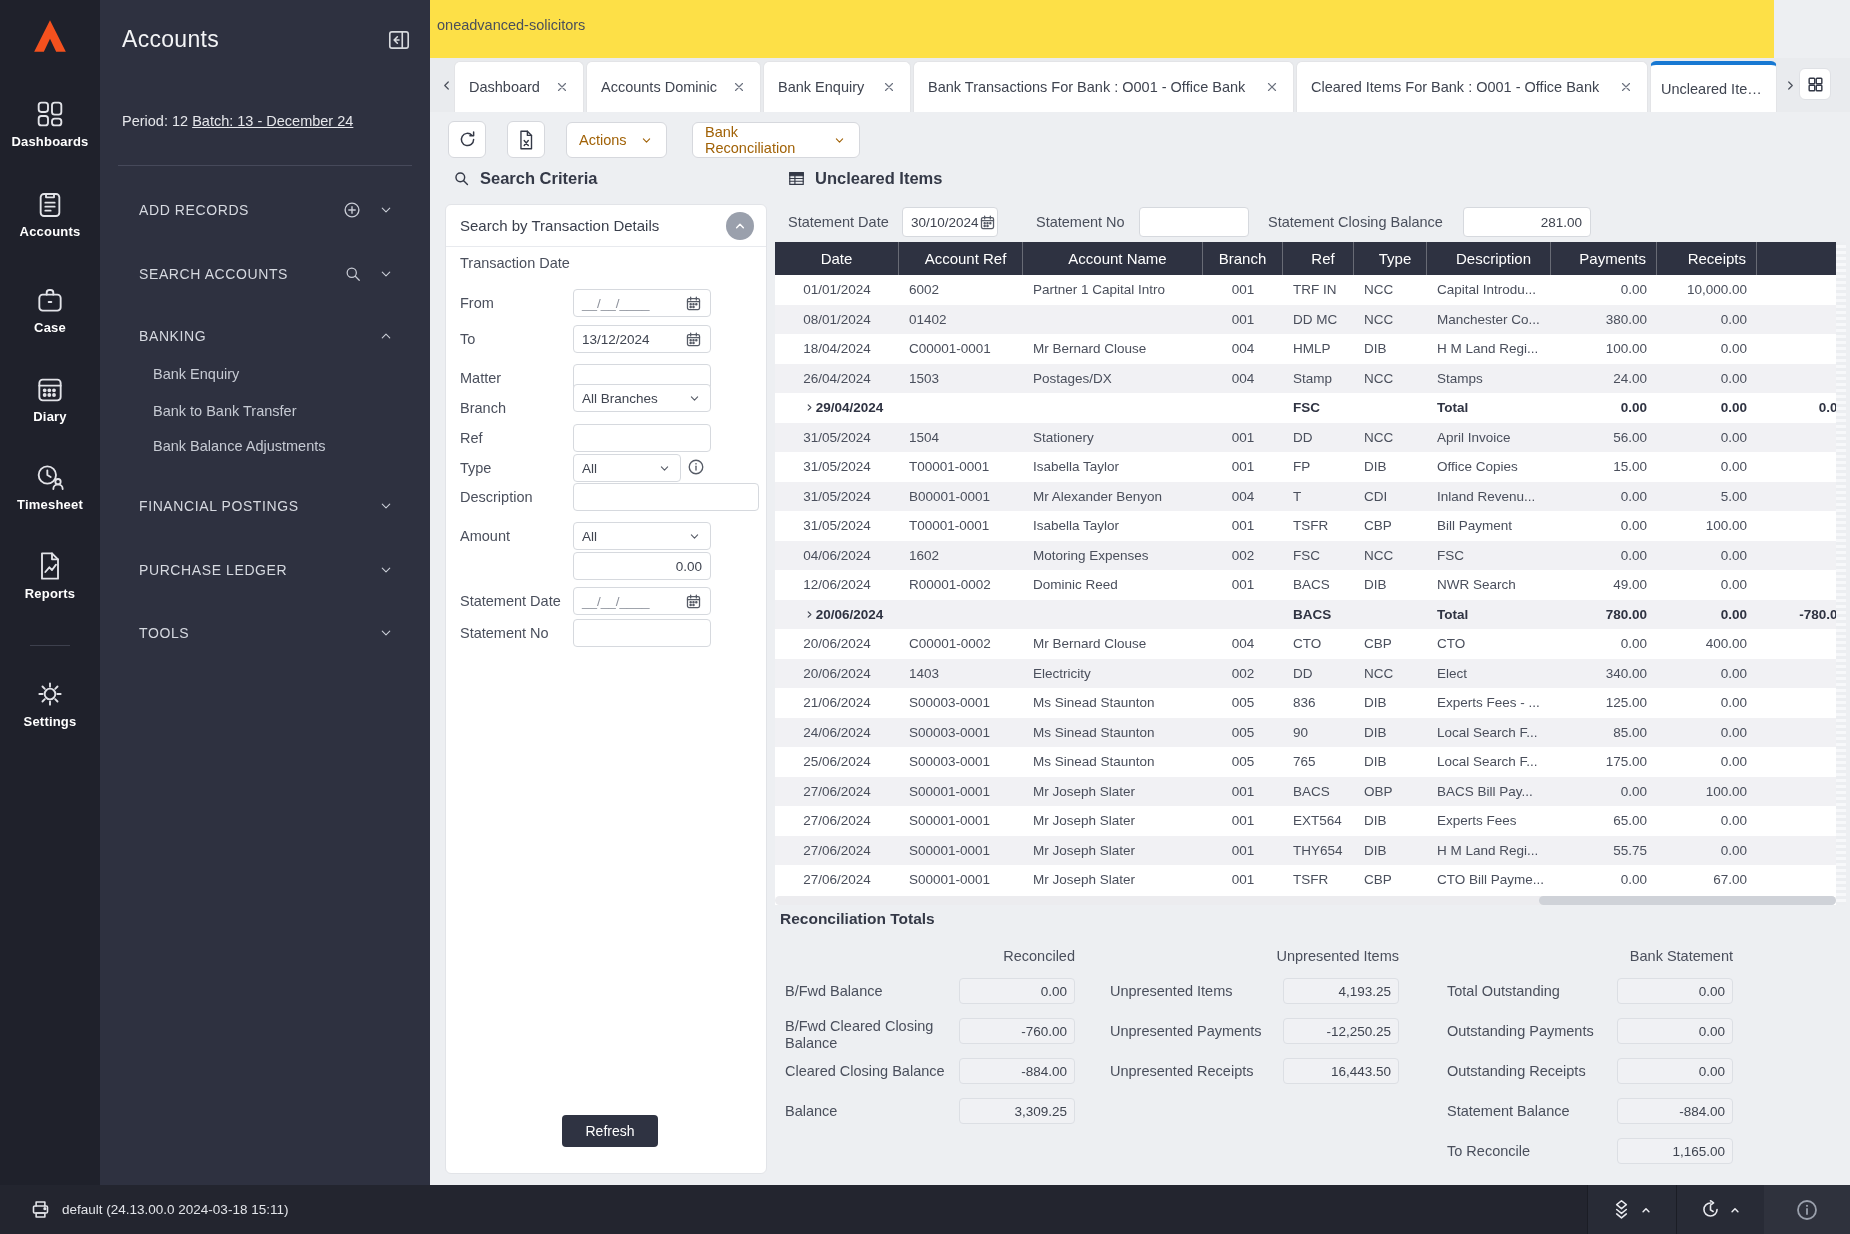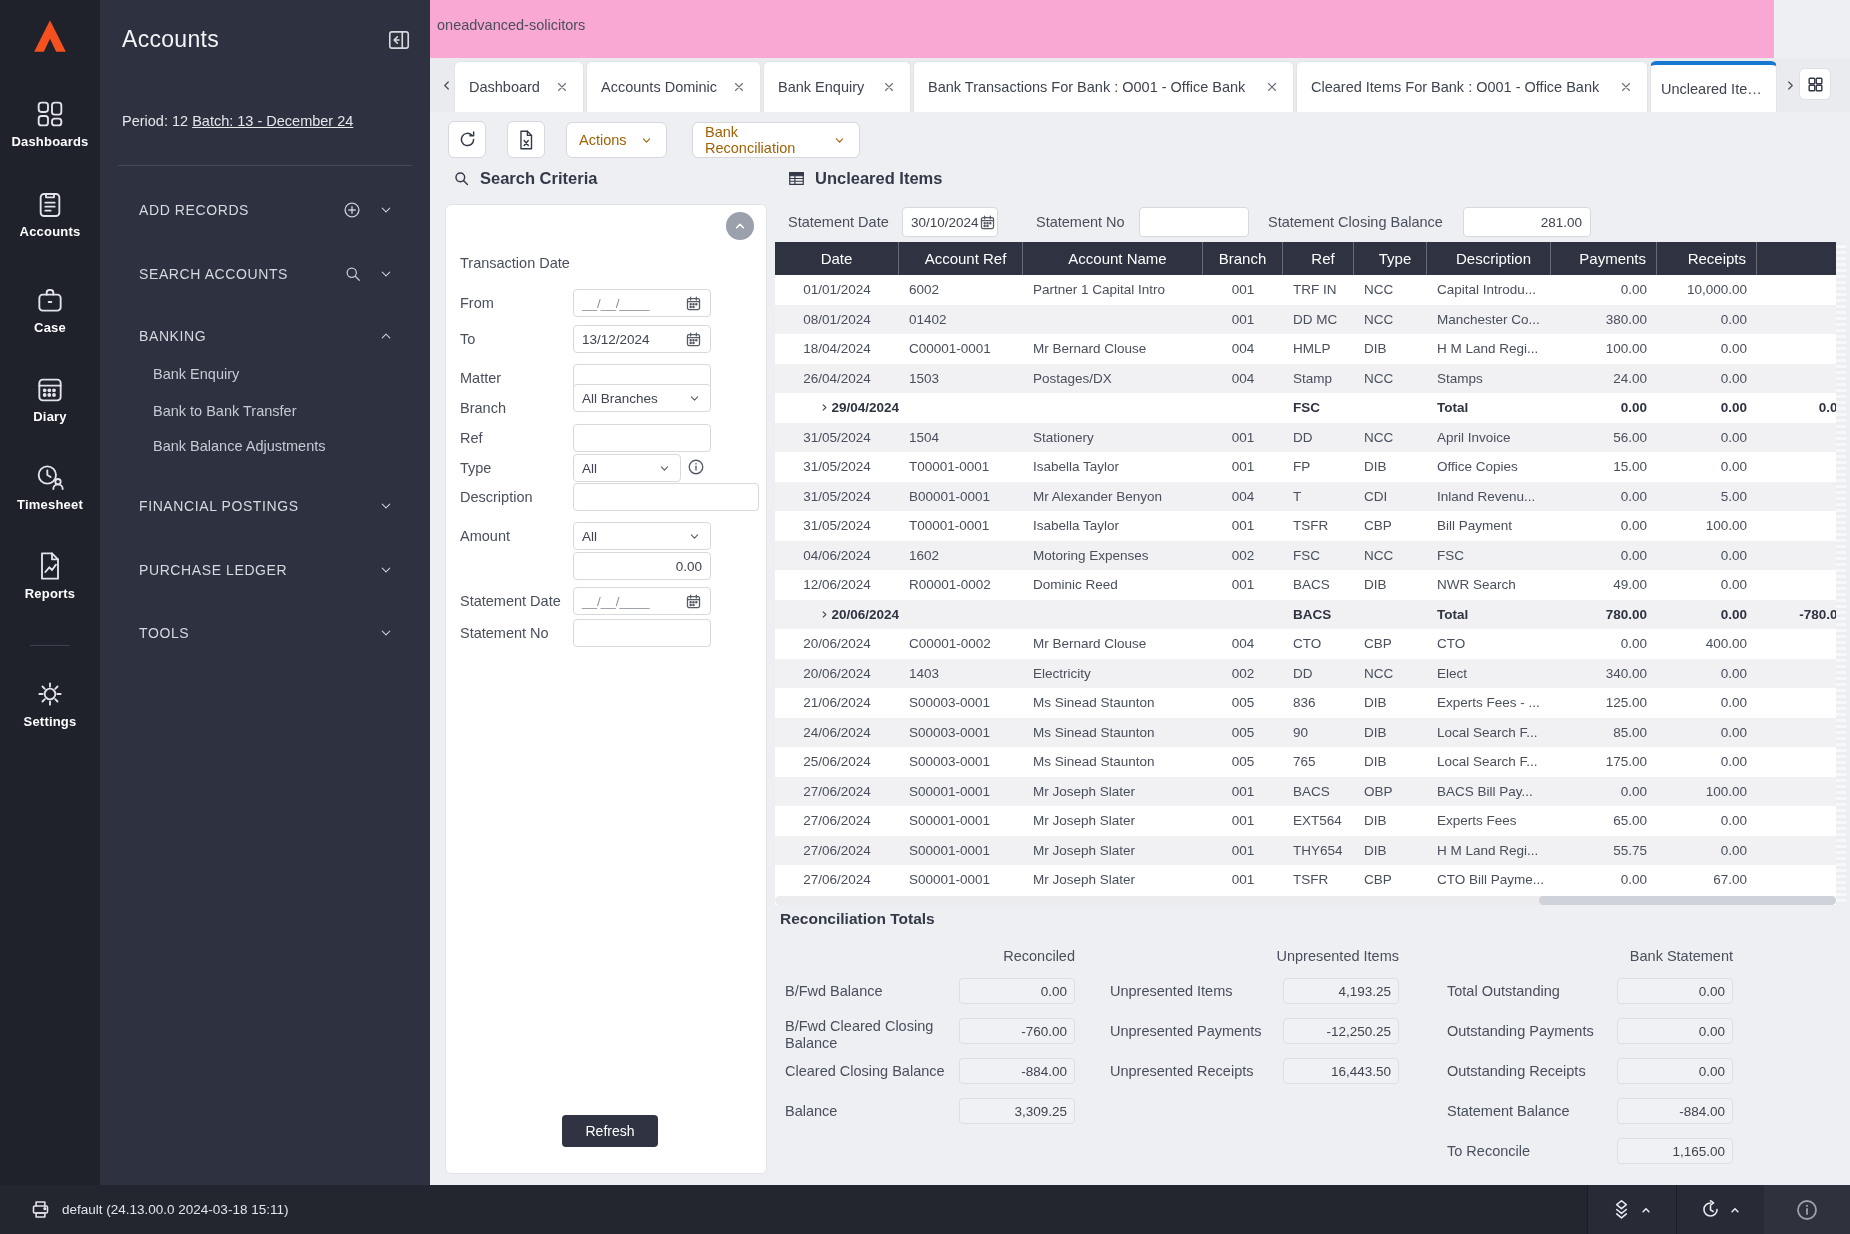--- a/index.html
+++ b/index.html
@@ -19,21 +19,21 @@
 .sb-title{position:absolute;left:22px;top:26px;font-size:23px;color:#f3f4f6;letter-spacing:.3px}
 .sb-collapse{position:absolute;right:18px;top:27px;color:#d8dade;cursor:pointer}
 .sb-period{position:absolute;left:22px;top:113px;font-size:14.5px;color:#e6e7eb}
 .sb-period a{color:#e6e7eb;text-decoration:underline;cursor:pointer}
 .sb-div{position:absolute;left:18px;right:18px;top:165px;border-top:1px solid #46495a}
 .sb-row{position:absolute;left:39px;width:256px;height:28px;display:flex;align-items:center;font-size:14px;letter-spacing:.6px;color:#d6d9e0;cursor:pointer}
 .sb-row .sp{flex:1}
 .sb-row .icn{color:#c9ccd5;margin-left:14px}
 .sb-sub{position:absolute;left:53px;height:26px;display:flex;align-items:center;font-size:14.5px;color:#c6cad3;cursor:pointer}
 
-.apphead{position:absolute;left:430px;top:0;width:1344px;height:58px;background:#f9a8d4}
+.apphead{position:absolute;left:430px;top:0;width:1344px;height:58px;background:#fde047}
 .ctx{position:absolute;left:7px;top:17px;font-size:14.5px;color:#4a4f5a}
 
 .tabstrip{position:absolute;left:430px;top:58px;width:1580px;height:54px;background:#e9ebee}
 .tab{position:absolute;top:3px;height:51px;background:#fff;border:1px solid #e3e4e7;border-bottom:none;border-radius:6px 6px 0 0;display:flex;align-items:center;padding:0 14px;font-size:14.5px;color:#3f4450;overflow:hidden;white-space:nowrap;cursor:pointer}
 .tab .tlabel{flex:1;overflow:hidden;text-overflow:ellipsis}
 .tab .icn{color:#6d7380;margin-left:10px;flex:none}
 .tab.active{border-top:4px solid #1778d2;padding:0 10px;z-index:2}
 .tab-arrow{position:absolute;color:#4a4f5a;cursor:pointer}
 .grid-btn{position:absolute;width:32px;height:32px;background:#fff;border:1px solid #dfe1e5;border-radius:6px;display:flex;align-items:center;justify-content:center;color:#343947;cursor:pointer}
 
@@ -68,21 +68,21 @@
 .w0{width:124px;justify-content:center}
 .w1{width:124px;padding-left:10px}
 .w2{width:180px;padding-left:10px}
 .w3{width:80px;justify-content:center}
 .w4{width:71px;padding-left:10px}
 .w5{width:73px;padding-left:10px}
 .w6{width:124px;padding-left:10px}
 .w7{width:106px;justify-content:flex-end;padding-right:10px}
 .w8{width:100px;justify-content:flex-end;padding-right:10px}
 .w9{width:96px;justify-content:flex-end;padding-right:8px}
-.trow.group .w0{justify-content:flex-end;padding-left:12px;gap:0}
+.trow.group .w0{justify-content:center;padding-left:12px;gap:0}
 .grp-ch{color:#3f4450}
 .hscroll{position:absolute;left:775px;top:896px;width:1061px;height:9px;background:#ececef;border-radius:5px}
 .hthumb{position:absolute;left:72%;width:28%;height:9px;background:#cfd2d8;border-radius:5px;cursor:pointer}
 .vhint{position:absolute;left:1836px;top:242px;width:10px;height:663px;background:repeating-linear-gradient(180deg,#eceef1 0 3px,#f7f8fa 3px 6px)}
 
 .recon-title{position:absolute;left:780px;top:910px;font-size:15.5px;font-weight:bold;color:#343947}
 .rcol{position:absolute;top:948px}
 .rhead{position:absolute;top:0;right:0;font-size:14.5px;color:#4a4f5c}
 .rrow{position:absolute;display:flex;width:100%}
 .rlabel{flex:1;font-size:14.5px;color:#4a4f5c;display:flex;align-items:center;line-height:17px}
@@ -372,20 +372,23 @@
         <svg width="19" height="19" viewBox="0 0 48 48" fill="none" stroke="currentColor" stroke-width="3" stroke-linecap="round" stroke-linejoin="round">
           <rect x="7" y="9" width="34" height="30"></rect>
           <path d="M7 9h34v8H7z" fill="currentColor"></path>
           <path d="M7 24h34M7 31h34M20 17v22"></path>
         </svg>
       </span>
     <span>Uncleared Items</span>
   </div>
 
   <div class="card">
+    <div class="card-head">
+      <span>Search by Transaction Details</span>
+    </div>
     <span class="circle-btn">
         <span class="icn">
           <svg width="16" height="16" viewBox="0 0 48 48" fill="none" stroke="currentColor" stroke-width="4.4" stroke-linecap="round" stroke-linejoin="round">
             <path d="M14 29l10-10 10 10"></path>
           </svg>
         </span>
       </span>
 
     <div class="flabel" style="top:44px">Transaction Date</div>
 

